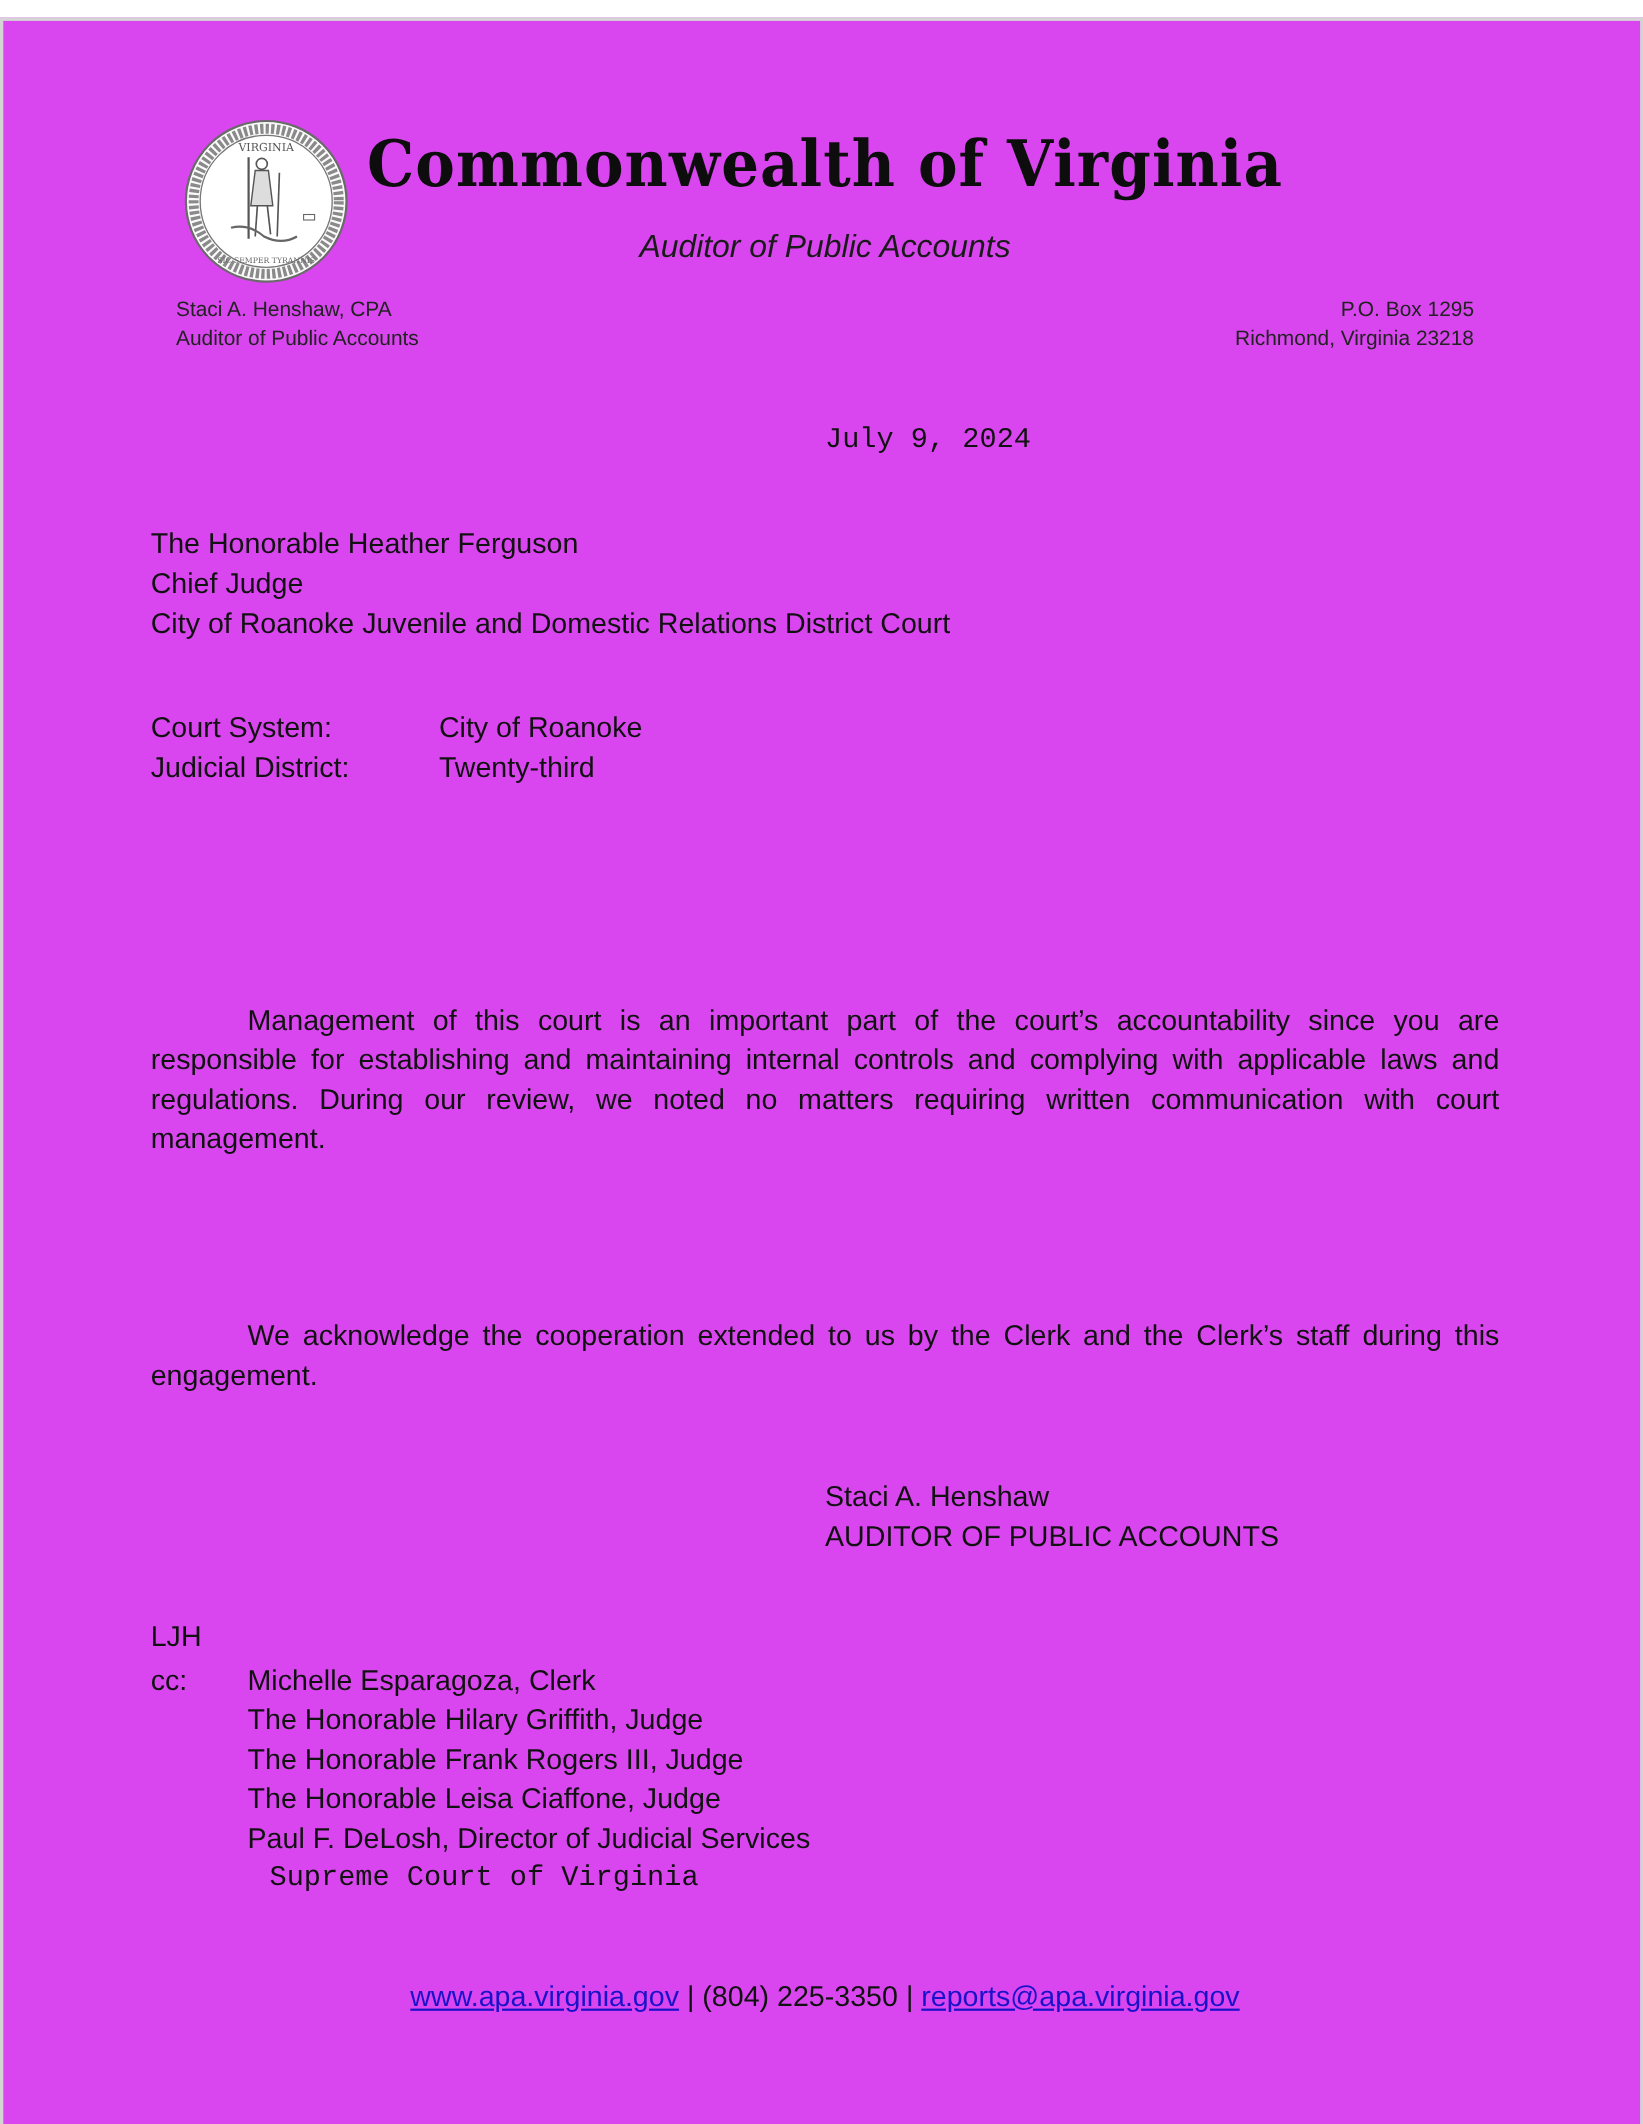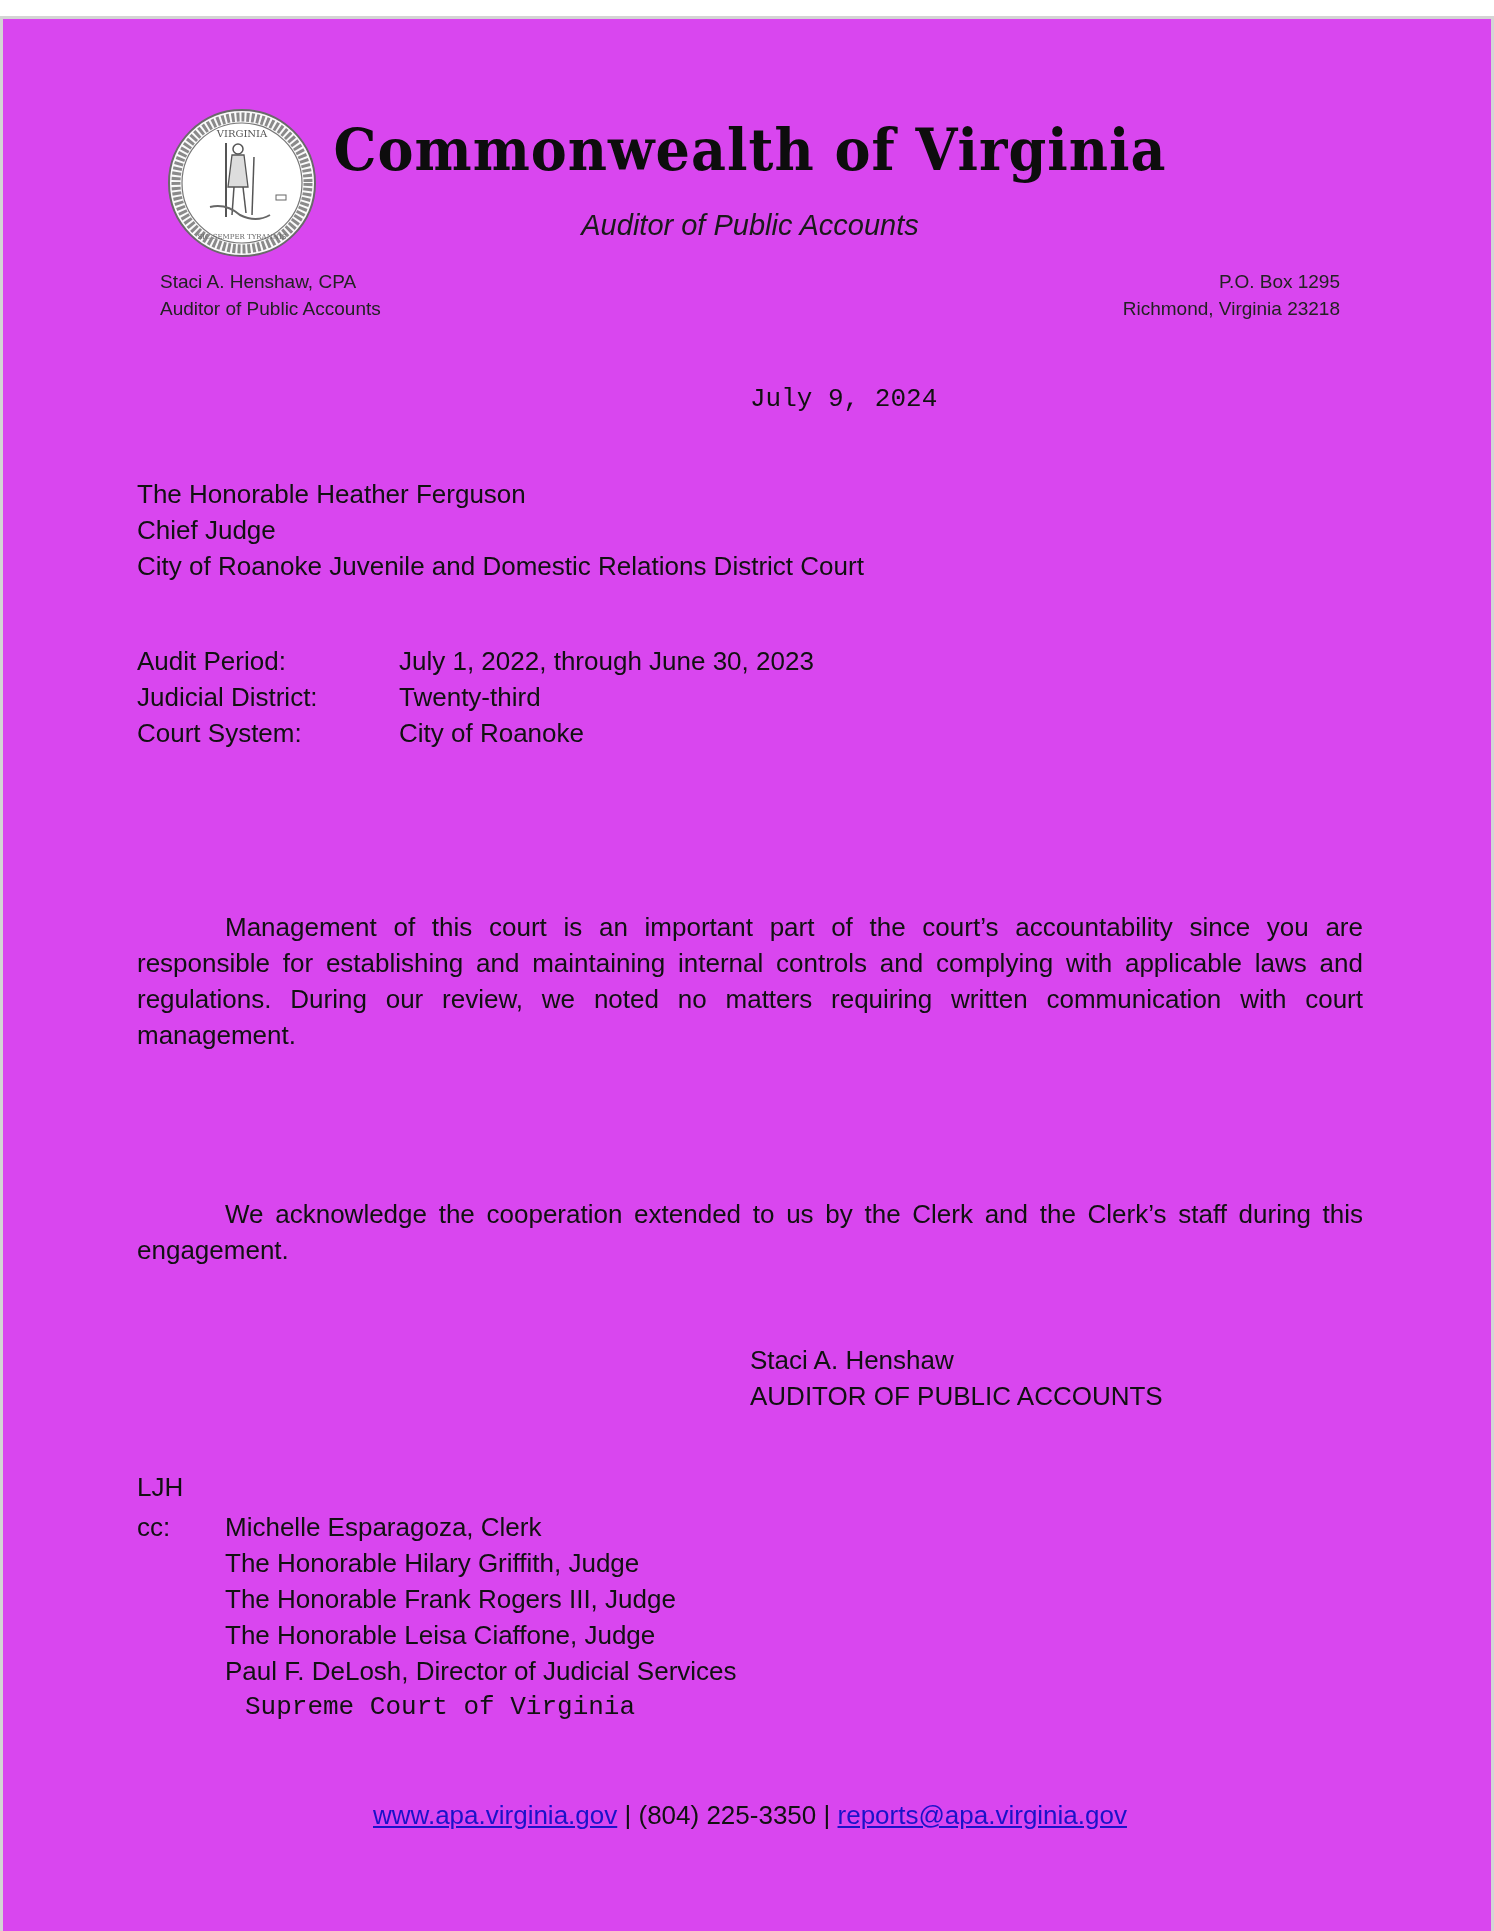--- a/index.html
+++ b/index.html
@@ -89,30 +89,26 @@
   <div class="abs txt date">July 9, 2024</div>
 
   <div class="abs txt addressee">
     <div>The Honorable Heather Ferguson</div>
     <div>Chief Judge</div>
     <div>City of Roanoke Juvenile and Domestic Relations District Court</div>
   </div>
 
   <div class="abs txt audit">
     <div class="row">
-      <span class="lbl">Audit Period:</span>
-      <span>July 1, 2022, through June 30, 2023</span>
+      <span class="lbl">Court System:</span>
+      <span>City of Roanoke</span>
     </div>
     <div class="row">
       <span class="lbl">Judicial District:</span>
       <span>Twenty-third</span>
-    </div>
-    <div class="row">
-      <span class="lbl">Court System:</span>
-      <span>City of Roanoke</span>
     </div>
   </div>
 
   <p class="body-p p2">Management of this court is an important part of the court’s accountability since you are responsible for establishing and maintaining internal controls and complying with applicable laws and regulations.  During our review, we noted no matters requiring written communication with court management.</p>
   <p class="body-p p4">We acknowledge the cooperation extended to us by the Clerk and the Clerk’s staff during this engagement.</p>
 
   <div class="abs txt sig">
     <div>Staci A. Henshaw</div>
     <div>AUDITOR OF PUBLIC ACCOUNTS</div>
   </div>

